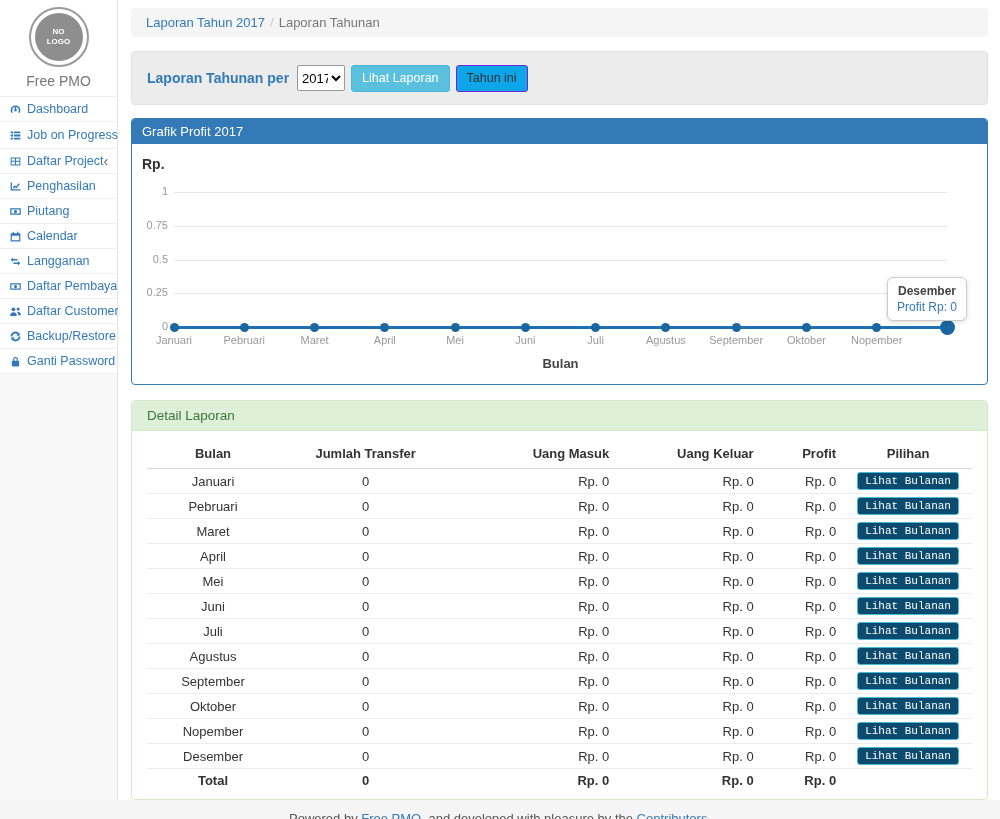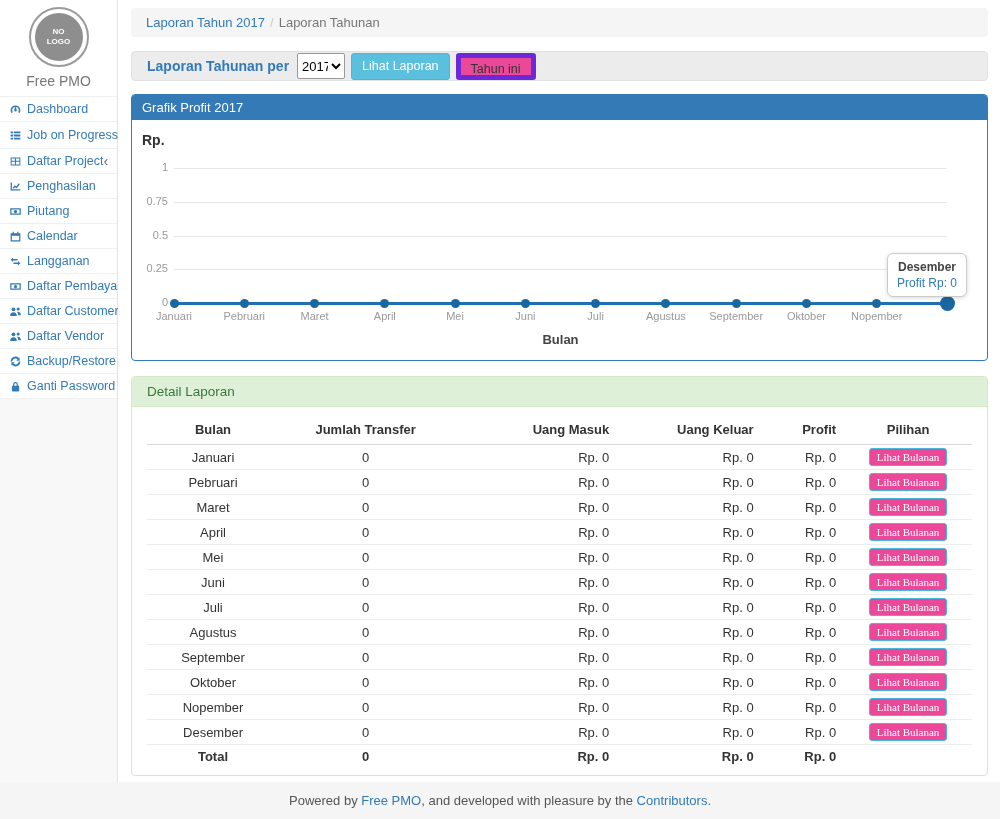--- a/index.html
+++ b/index.html
@@ -23,26 +23,26 @@
   .menu .lbl { font-size:12.5px; white-space:nowrap; }
   .menu .badge { margin-left:auto; background:#777; color:#fff; font-size:10px; font-weight:bold; border-radius:9px; padding:1px 6px; margin-right:2px; }
   .menu .chev { margin-left:auto; color:#666; font-size:14px; margin-right:4px; line-height:12px; }
 
   
   .content { flex:1; background:#fff; padding:8px 12px 0 13px; }
   .breadcrumb { background:#f5f5f5; border-radius:4px; padding:7px 15px; font-size:13px; color:#777; }
   .breadcrumb a { color:#337ab7; text-decoration:none; cursor:pointer; }
   .breadcrumb .sep { color:#ccc; margin:0 5px; }
 
-  .well { margin-top:14px; background:#ececec; border:1px solid #e1e1e1; border-radius:4px; padding:5px 15px; height:30px; display:flex; align-items:center; gap:6px; }
+  .well { margin-top:14px; background:#ececec; border:1px solid #e1e1e1; border-radius:4px; padding:5px 15px; height:54px; display:flex; align-items:center; gap:6px; }
   .well .wlabel { color:#337ab7; font-weight:bold; font-size:14px; margin-right:2px; }
   .well select { width:48px; height:26px; border:1px solid #999; border-radius:2px; background:#fff; font-size:13px; font-family:"Liberation Sans",sans-serif; }
   .btn { border-radius:3px; font-size:12.5px; padding:4px 10px; cursor:pointer; height:27px; font-family:"Liberation Sans",sans-serif; }
   .btn-info { background:#5bc0de; border:1px solid #46b8da; color:#fff; }
-  .btn-default { background:#ec4899; border:5px solid #6d28d9; color:#333; }
+  .btn-default { background:#0ea5e9; border:1px solid #6d28d9; color:#333; }
 
   .panel { border-radius:4px; background:#fff; }
   .panel-primary { margin-top:13px; border:1px solid #337ab7; }
   .panel-primary .heading { background:#337ab7; color:#fff; padding:5px 10px; font-size:13px; border-radius:3px 3px 0 0; }
   .panel-success { margin-top:15px; border:1px solid #d6e9c6; }
   .panel-success .heading { background:#dff0d8; color:#3c763d; padding:7px 15px; font-size:13.5px; border-radius:3px 3px 0 0; border-bottom:1px solid #d6e9c6; }
 
   
   .chart-body { position:relative; height:240px; }
   .ylab { position:absolute; left:10px; top:12px; font-weight:bold; color:#333; font-size:14px; }
@@ -63,21 +63,21 @@
   table.report { width:100%; border-collapse:collapse; font-size:13px; }
   table.report th { padding:7px 8px; border-bottom:1px solid #d8d8d8; font-weight:bold; }
   table.report td { padding:3px 8px; border-top:1px solid #ededed; vertical-align:middle; height:24px; }
   table.report tbody tr:first-child td { border-top:none; }
   .c-bulan { width:16%; text-align:center; }
   .c-transfer { width:21%; text-align:center; }
   .c-masuk { width:20%; text-align:right; }
   .c-keluar { width:17.5%; text-align:right; }
   .c-profit { width:10%; text-align:right; }
   .c-pilihan { width:15.5%; text-align:center; }
-  .btn-xs-info { background:#ec4899; border:1px solid #46b8da; color:#fff; font-size:11px; padding:2px 7px; border-radius:3px; cursor:pointer; font-family:Liberation Serif, serif; }
+  .btn-xs-info { background:#0c4a6e; border:1px solid #46b8da; color:#fff; font-size:11px; padding:2px 7px; border-radius:3px; cursor:pointer; font-family:Liberation Mono, monospace; }
   tr.total td { font-weight:bold; }
 
   
   footer { height:37px; background:#f5f5f5; text-align:center; padding-top:11px; font-size:13px; color:#555; }
   footer a { color:#337ab7; text-decoration:none; cursor:pointer; }
 </style>
 </head>
 <body>
 
 <div class="app">
@@ -164,31 +164,20 @@
           <li>
     <span class="mi">
               <svg width="13" height="13" viewBox="0 0 16 16">
                 <circle cx="5.5" cy="5.3" r="2.3"></circle>
                 <path d="M1.5 12.6c0-2.3 1.8-3.6 4-3.6s4 1.3 4 3.6v.9h-8v-.9z"></path>
                 <circle cx="11.3" cy="5" r="1.9"></circle>
                 <path d="M10.8 8.3c2 .1 3.7 1.3 3.7 3.4v.9h-3.2v-.9c0-1.3-.5-2.4-1.4-3.2.3-.1.6-.2.9-.2z"></path>
               </svg>
             </span>
     <span class="lbl">Daftar Customer</span>
-  </li>
-          <li>
-    <span class="mi">
-              <svg width="13" height="13" viewBox="0 0 16 16">
-                <circle cx="5.5" cy="5.3" r="2.3"></circle>
-                <path d="M1.5 12.6c0-2.3 1.8-3.6 4-3.6s4 1.3 4 3.6v.9h-8v-.9z"></path>
-                <circle cx="11.3" cy="5" r="1.9"></circle>
-                <path d="M10.8 8.3c2 .1 3.7 1.3 3.7 3.4v.9h-3.2v-.9c0-1.3-.5-2.4-1.4-3.2.3-.1.6-.2.9-.2z"></path>
-              </svg>
-            </span>
-    <span class="lbl">Daftar Vendor</span>
   </li>
           <li>
     <span class="mi">
               <svg width="13" height="13" viewBox="0 0 16 16">
                 <path d="M13 3v4H9l1.6-1.6A4 4 0 0 0 4 8H2a6 6 0 0 1 10-4.4L13 3z"></path>
                 <path d="M3 13V9h4l-1.6 1.6A4 4 0 0 0 12 8h2a6 6 0 0 1-10 4.4L3 13z"></path>
               </svg>
             </span>
     <span class="lbl">Backup/Restore DB</span>
   </li>

